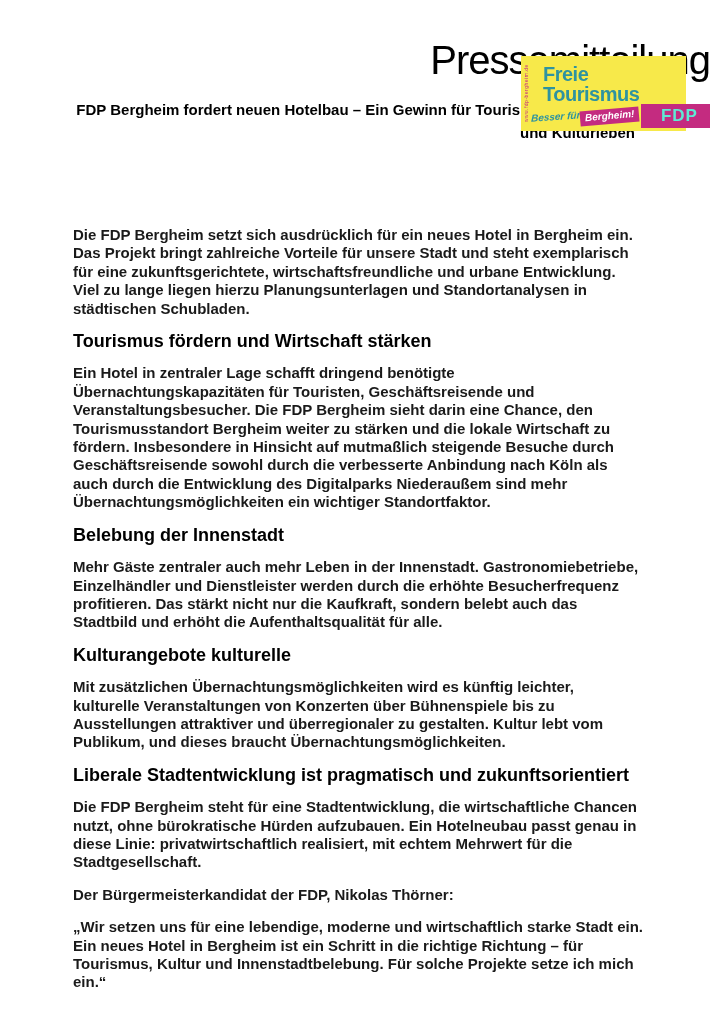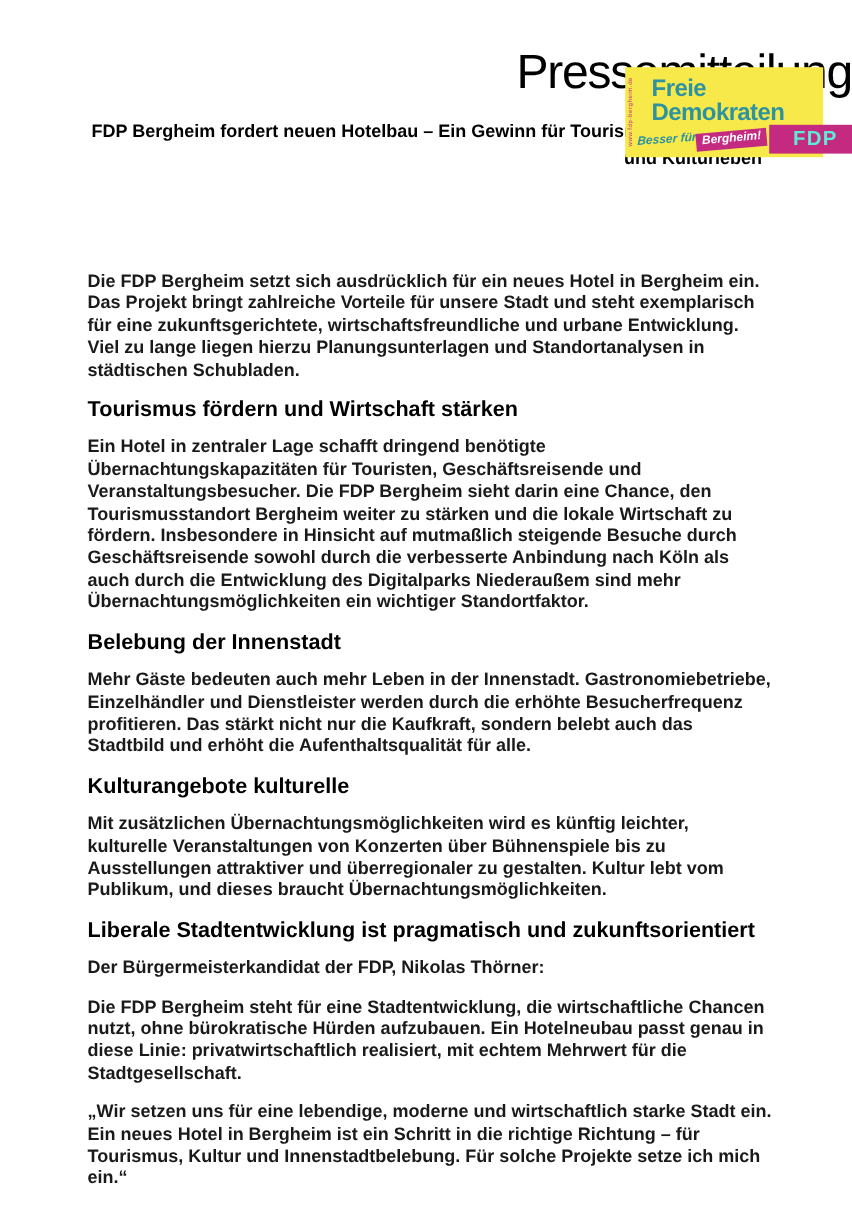--- a/index.html
+++ b/index.html
@@ -129,46 +129,46 @@
 </style>
 </head>
 <body>
 
 <div class="page">
 
   <div class="logo">
     <div class="logo-url">www.fdp-bergheim.de</div>
     <div class="logo-wordmark">
       <div>Freie</div>
-      <div>Demokraten</div>
+      <div>Tourismus</div>
     </div>
     <div class="logo-tagline">
       <span class="logo-script">Besser für</span>
       <span class="logo-bergheim">Bergheim!</span>
       <span class="logo-fdp">FDP</span>
     </div>
   </div>
 
   <h1 class="doc-title">Pressemitteilung</h1>
 
   <h2 class="headline">FDP Bergheim fordert neuen Hotelbau – Ein Gewinn für Tourismus, Innenstadt und Kulturleben</h2>
 
   <main class="content">
     <p>Die FDP Bergheim setzt sich ausdrücklich für ein neues Hotel in Bergheim ein. Das Projekt bringt zahlreiche Vorteile für unsere Stadt und steht exemplarisch für eine zukunftsgerichtete, wirtschaftsfreundliche und urbane Entwicklung. Viel zu lange liegen hierzu Planungsunterlagen und Standortanalysen in städtischen Schubladen.</p>
 
     <h3>Tourismus fördern und Wirtschaft stärken</h3>
     <p>Ein Hotel in zentraler Lage schafft dringend benötigte Übernachtungskapazitäten für Touristen, Geschäftsreisende und Veranstaltungsbesucher. Die FDP Bergheim sieht darin eine Chance, den Tourismusstandort Bergheim weiter zu stärken und die lokale Wirtschaft zu fördern. Insbesondere in Hinsicht auf mutmaßlich steigende Besuche durch Geschäftsreisende sowohl durch die verbesserte Anbindung nach Köln als auch durch die Entwicklung des Digitalparks Niederaußem sind mehr Übernachtungsmöglichkeiten ein wichtiger Standortfaktor.</p>
 
     <h3>Belebung der Innenstadt</h3>
-    <p>Mehr Gäste bedeuten auch mehr Leben in der Innenstadt. Gastronomiebetriebe, Einzelhändler und Dienstleister werden durch die erhöhte Besucherfrequenz profitieren. Das stärkt nicht nur die Kaufkraft, sondern belebt auch das Stadtbild und erhöht die Aufenthaltsqualität für alle.</p>
+    <p>Mehr Gäste zentraler auch mehr Leben in der Innenstadt. Gastronomiebetriebe, Einzelhändler und Dienstleister werden durch die erhöhte Besucherfrequenz profitieren. Das stärkt nicht nur die Kaufkraft, sondern belebt auch das Stadtbild und erhöht die Aufenthaltsqualität für alle.</p>
 
     <h3>Kulturangebote kulturelle</h3>
     <p>Mit zusätzlichen Übernachtungsmöglichkeiten wird es künftig leichter, kulturelle Veranstaltungen von Konzerten über Bühnenspiele bis zu Ausstellungen attraktiver und überregionaler zu gestalten. Kultur lebt vom Publikum, und dieses braucht Übernachtungsmöglichkeiten.</p>
 
     <h3>Liberale Stadtentwicklung ist pragmatisch und zukunftsorientiert</h3>
+    <p>Die FDP Bergheim steht für eine Stadtentwicklung, die wirtschaftliche Chancen nutzt, ohne bürokratische Hürden aufzubauen. Ein Hotelneubau passt genau in diese Linie: privatwirtschaftlich realisiert, mit echtem Mehrwert für die Stadtgesellschaft.</p>
+
     <p>Der Bürgermeisterkandidat der FDP, Nikolas Thörner:</p>
-
-    <p>Die FDP Bergheim steht für eine Stadtentwicklung, die wirtschaftliche Chancen nutzt, ohne bürokratische Hürden aufzubauen. Ein Hotelneubau passt genau in diese Linie: privatwirtschaftlich realisiert, mit echtem Mehrwert für die Stadtgesellschaft.</p>
 
     <p>„Wir setzen uns für eine lebendige, moderne und wirtschaftlich starke Stadt ein. Ein neues Hotel in Bergheim ist ein Schritt in die richtige Richtung – für Tourismus, Kultur und Innenstadtbelebung. Für solche Projekte setze ich mich ein.“</p>
   </main>
 
 </div>
 
 </body></html>

